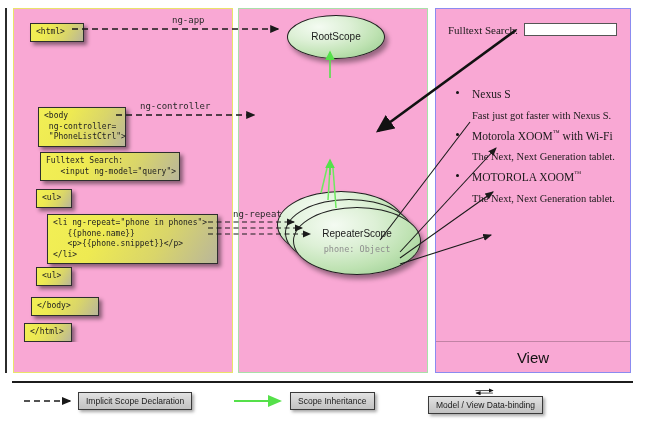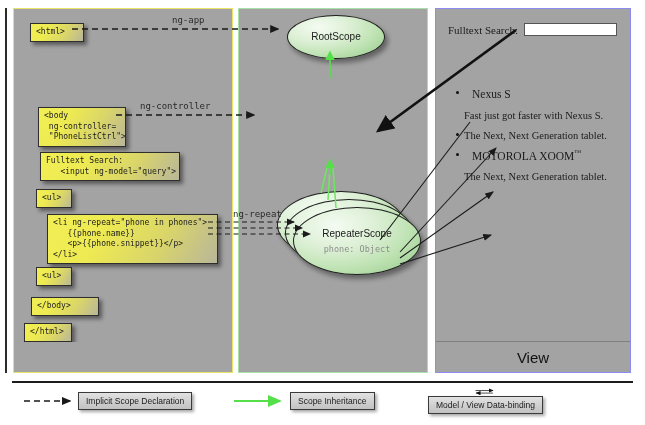--- a/index.html
+++ b/index.html
@@ -6,21 +6,21 @@
   body{
     width:645px;height:425px;position:relative;overflow:hidden;
     font-family:"Liberation Sans", sans-serif;
   }
   #stage{position:absolute;left:0;top:0;width:645px;height:425px;}
 
   
   .leftrule{position:absolute;left:5px;top:8px;width:2px;height:365px;background:#2b2b2b;}
 
   
-  .panel{position:absolute;background:#a3a3a3;box-sizing:border-box;}
+  .panel{position:absolute;background:#f9a8d4;box-sizing:border-box;}
   .panel .plabel{
     position:absolute;left:0;right:0;bottom:0;height:30px;
     display:flex;align-items:center;justify-content:center;
     font-size:15px;color:#111;border-top:1px solid rgba(0,0,0,.22);
   }
   .panel .pbody{position:absolute;left:0;right:0;top:0;bottom:30px;overflow:hidden;}
   #panel-template{left:13px;top:8px;width:220px;height:365px;border:1.5px solid #e9e36a;}
   #panel-model{left:238px;top:8px;width:190px;height:365px;border:1.5px solid #a9e0a9;}
   #panel-view{left:435px;top:8px;width:196px;height:365px;border:1.5px solid #8b8bf0;}
 
@@ -57,21 +57,21 @@
 
   
   .viewwrap{position:absolute;left:0;top:0;right:0;bottom:0;font-family:"Liberation Serif","DejaVu Serif",serif;color:#1a1a1a;}
   .search-row{position:absolute;left:12px;top:14px;display:flex;align-items:center;gap:6px;}
   .search-label{font-size:11px;}
   .search-input{width:93px;height:13px;border:1px solid #555;background:#fff;box-sizing:border-box;}
   .phone-list{position:absolute;left:20px;top:78px;right:8px;margin:0;padding:0;list-style:none;}
   .phone-item{position:relative;margin:0 0 6px 0;}
   .phone-item .dot{position:absolute;left:0;top:4px;width:3px;height:3px;border-radius:50%;background:#111;}
   .phone-name{margin-left:16px;font-size:11.5px;line-height:1.35;}
-  .phone-snip{margin-left:8px;margin-top:6px;font-size:10.5px;line-height:1.35;}
+  .phone-snip{margin-left:16px;margin-top:6px;font-size:10.5px;line-height:1.35;}
   sup.tm{font-size:7px;vertical-align:super;}
 
   
   .conlabel{
     position:absolute;font-family:"DejaVu Sans Mono","Liberation Mono",monospace;
     font-size:9px;color:#2a2a2a;white-space:nowrap;
   }
 
   
   .legend-rule{position:absolute;left:12px;top:381px;width:621px;height:2px;background:#1c1c1c;}
@@ -149,20 +149,21 @@
         </div>
 
         <ul class="phone-list">
           <li class="phone-item">
             <span class="dot"></span>
             <div class="phone-name">Nexus S</div>
             <div class="phone-snip">Fast just got faster with Nexus S.</div>
           </li>
           <li class="phone-item">
             <span class="dot"></span>
+            <div class="phone-name"><span>Motorola XOOM</span><sup class="tm">™</sup><span>  with Wi-Fi</span></div>
             <div class="phone-snip">The Next, Next Generation tablet.</div>
           </li>
           <li class="phone-item">
             <span class="dot"></span>
             <div class="phone-name"><span>MOTOROLA XOOM</span><sup class="tm">™</sup></div>
             <div class="phone-snip">The Next, Next Generation tablet.</div>
           </li>
         </ul>
 
       </div>

